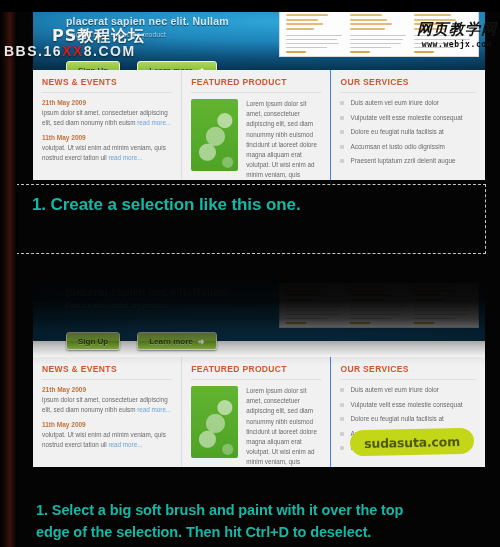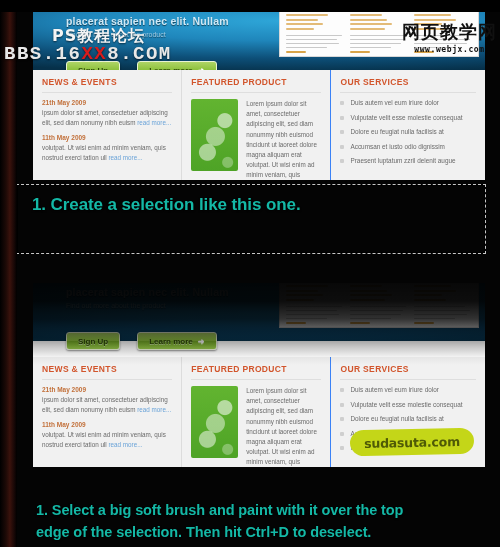--- a/index.html
+++ b/index.html
@@ -128,31 +128,31 @@
   
   .wm-ps{
     position:absolute;left:52px;top:14px;z-index:45;
     font-size:16px;font-weight:bold;color:#f4f4f4;
     text-shadow:0 1px 2px rgba(0,0,0,.6);
     font-family:"DejaVu Sans","Liberation Sans",sans-serif;
     letter-spacing:1px;white-space:nowrap;
   }
   .wm-bbs{
     position:absolute;left:4px;top:31px;z-index:45;
-    font-size:19px;font-weight:bold;color:#e8e8e8;
+    font-size:14px;font-weight:bold;color:#e8e8e8;
     text-shadow:0 1px 2px rgba(0,0,0,.6);
-    letter-spacing:1.5px;white-space:nowrap;font-family:Liberation Mono, monospace;
+    letter-spacing:1.5px;white-space:nowrap;
   }
   .wm-bbs .red{color:#d81c1c;}
   .wm-jx{
     position:absolute;right:3px;top:8px;z-index:45;text-align:center;
   }
   .wm-jx .cn{
-    font-size:18px;font-weight:bold;color:#111;letter-spacing:1px;
-    font-family:"DejaVu Sans","Liberation Sans",sans-serif;white-space:nowrap;
+    font-size:15px;font-weight:bold;color:#111;letter-spacing:1px;
+    font-family:"DejaVu Sans","Liberation Sans",sans-serif;white-space:nowrap;font-style:italic;
   }
   .wm-jx .url{
     font-size:8px;font-weight:bold;color:#111;letter-spacing:.6px;
     font-family:"DejaVu Sans Mono","Liberation Mono",monospace;margin-top:1px;white-space:nowrap;
   }
   .wm-suda{
     position:absolute;left:350px;top:417px;z-index:35;
     width:124px;height:26px;border-radius:14px/13px;
     background:#c4d618;
     display:flex;align-items:center;justify-content:center;

